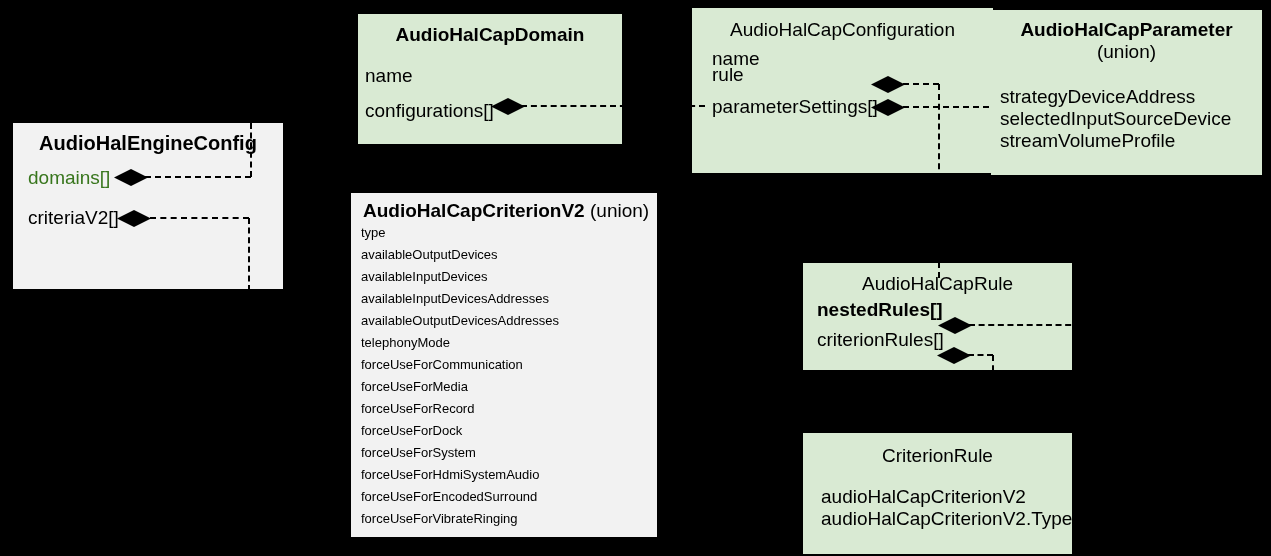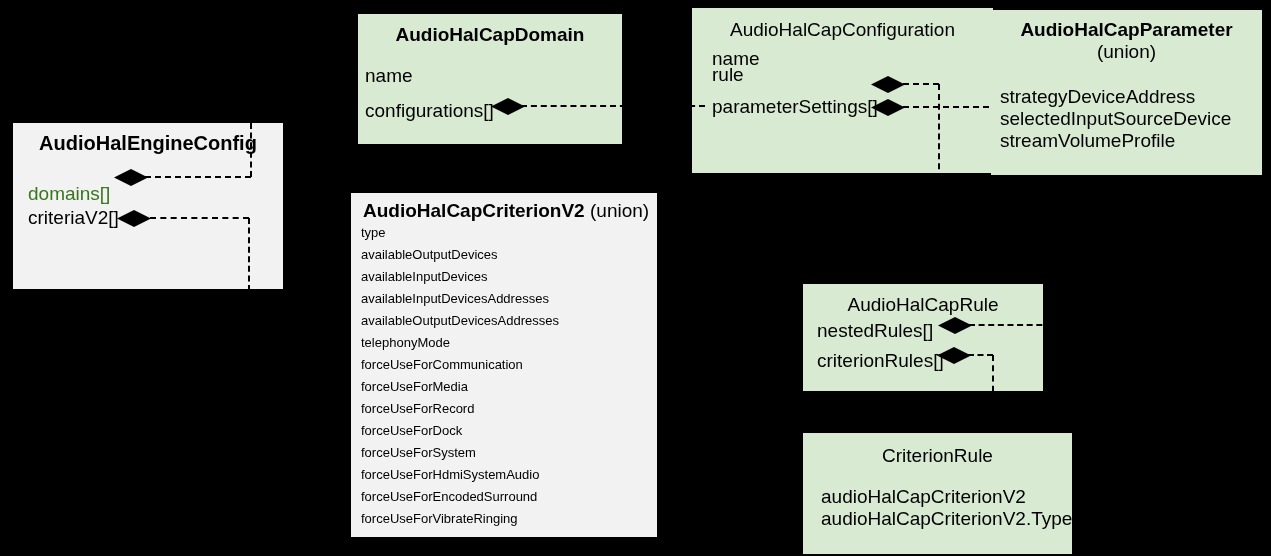--- a/index.html
+++ b/index.html
@@ -85,21 +85,21 @@
   <div class="diamond" style="left:114px; top:169px;"></div>
   <div class="diamond" style="left:117px; top:210px;"></div>
   <div class="diamond" style="left:491px; top:98px;"></div>
   <div class="diamond" style="left:871px; top:76px;"></div>
   <div class="diamond" style="left:871px; top:99px;"></div>
   <div class="diamond" style="left:938px; top:317px;"></div>
   <div class="diamond" style="left:937px; top:347px;"></div>
 
   <div class="box gray" style="left:13px; top:123px; width:270px; height:166px;">
     <div class="box-title bold" style="top:9px; font-size:20px;">AudioHalEngineConfig</div>
-    <div class="row green" style="left:15px; top:60px;">domains[]</div>
+    <div class="row green" style="left:15px; top:44px;">domains[]</div>
     <div class="row" style="left:15px; top:84px;">criteriaV2[]</div>
   </div>
 
   <div class="box green" style="left:358px; top:14px; width:264px; height:130px;">
     <div class="box-title bold" style="top:10px;">AudioHalCapDomain</div>
     <div class="row" style="left:7px; top:51px;">name</div>
     <div class="row" style="left:7px; top:86px;">configurations[]</div>
   </div>
 
   <div class="box green" style="left:692px; top:8px; width:301px; height:165px;">
@@ -130,23 +130,23 @@
       <div>forceUseForMedia</div>
       <div>forceUseForRecord</div>
       <div>forceUseForDock</div>
       <div>forceUseForSystem</div>
       <div>forceUseForHdmiSystemAudio</div>
       <div>forceUseForEncodedSurround</div>
       <div>forceUseForVibrateRinging</div>
     </div>
   </div>
 
-  <div class="box green" style="left:803px; top:284px; width:240px; height:107px;">
+  <div class="box green" style="left:803px; top:263px; width:269px; height:107px;">
     <div class="box-title" style="top:10px;">AudioHalCapRule</div>
-    <div class="row" style="left:14px; top:36px;">nestedRules[]</div>
+    <div class="row" style="left:14px; top:36px;font-weight:bold;">nestedRules[]</div>
     <div class="row" style="left:14px; top:66px;">criterionRules[]</div>
   </div>
 
   <div class="box green" style="left:803px; top:433px; width:269px; height:121px;">
     <div class="box-title" style="top:12px;">CriterionRule</div>
     <div class="row" style="left:18px; top:53px;">audioHalCapCriterionV2</div>
     <div class="row" style="left:18px; top:75px;">audioHalCapCriterionV2.Type</div>
   </div>
 
 </div>

